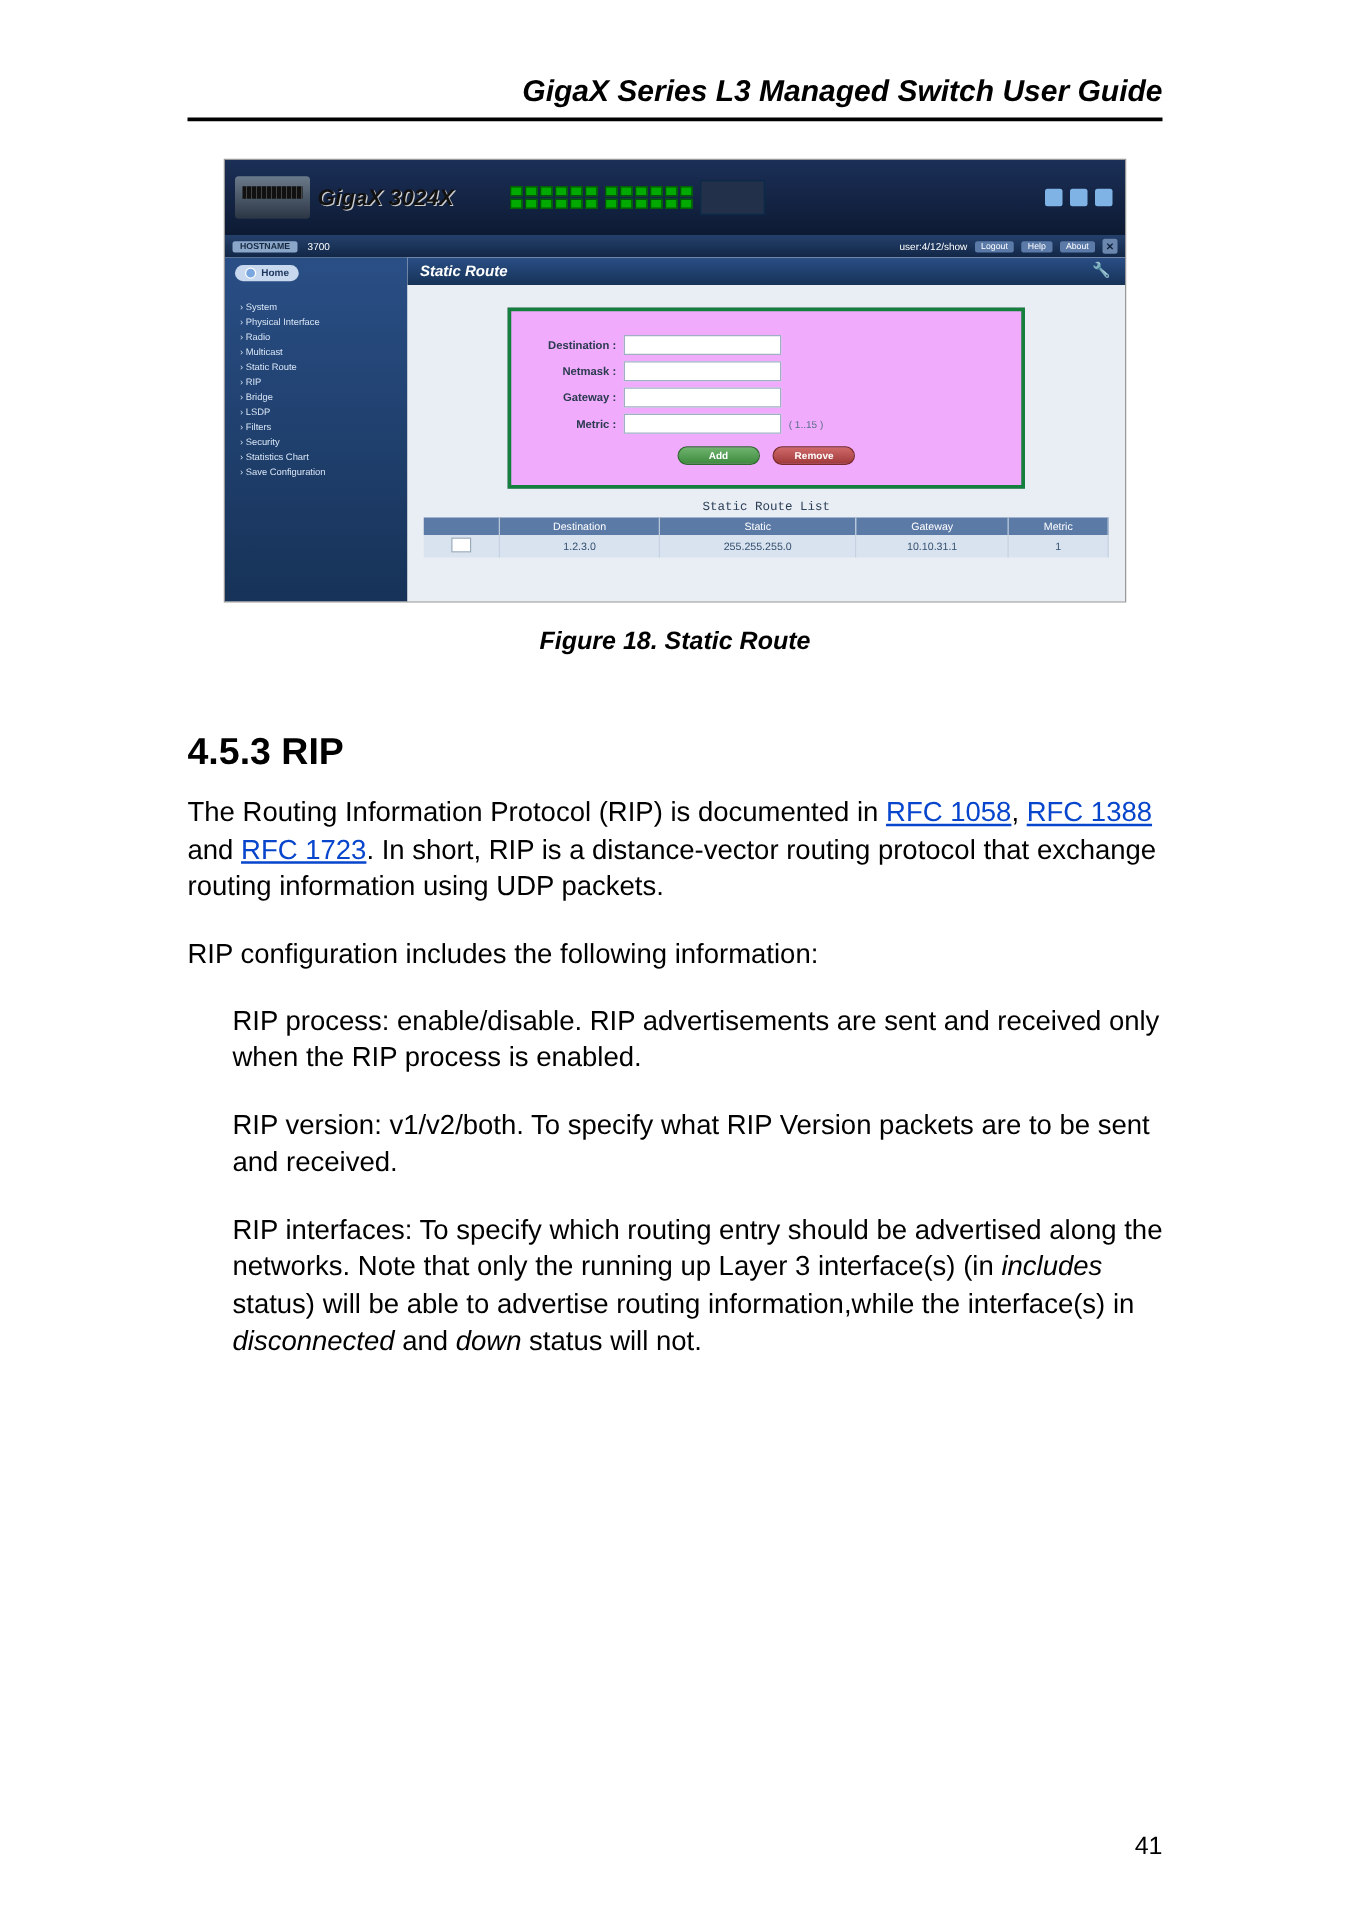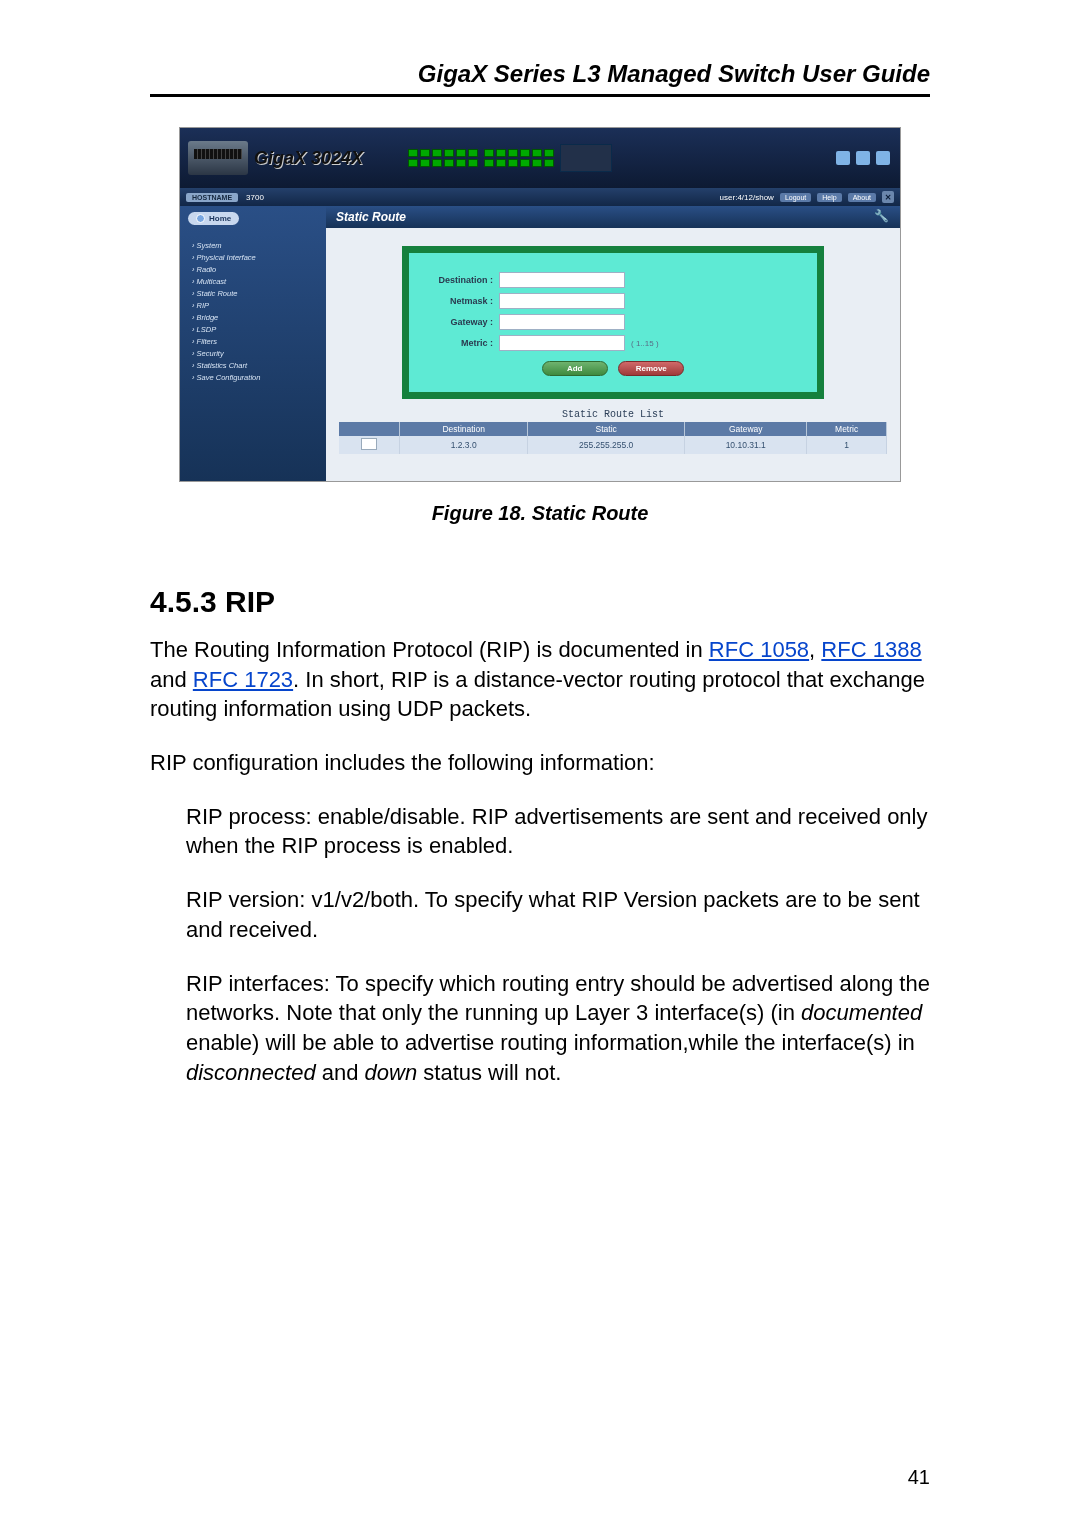--- a/index.html
+++ b/index.html
@@ -153,21 +153,21 @@
     display:inline-flex;
     align-items:center;
     gap:4px;
   }
   .pill::before {
     content:"";
     width:7px;height:7px;border-radius:50%;
     background:#7aa7e0;
     border:1px solid #fff;
   }
-  .navlist { list-style:none; margin:16px 0 17px 4px; padding:0;font-style:italic; }
+  .navlist { list-style:none; margin:16px 0 17px 4px; padding:0; }
   .navlist li { margin: 3px 0; color:#d8e5f5; font-size:7.5px; }
   .navlist li::before { content:"› "; }
   .ui-main {
     flex: 1;
     background: #e9eef4;
     color: #1b2a3d;
   }
   .panel-title-bar {
     background: linear-gradient(#2a4f86, #163257);
     color:#fff;
@@ -177,24 +177,24 @@
     padding: 3px 10px;
     display:flex;
     justify-content:space-between;
     align-items:center;
   }
   .panel-title-bar .wrench {
     width:16px;height:16px;display:inline-block;
     font-style:normal;
   }
   .form-area {
-    background:#5eead4;
+    background:#f0abfc;
     margin: 18px auto 8px auto;
     width: 360px;
-    border:7px solid #15803d;
+    border:3px solid #15803d;
     padding: 14px 24px 16px 24px;
   }
   .frow { display:flex; align-items:center; gap:6px; margin:5px 0; font-size:9px; color:#2a3a4f; }
   .frow label { width:60px; text-align:right; font-weight:bold; }
   .frow input {
     flex:0 0 120px;
     border:1px solid #9fb0c5;
     height:14px;
     font-size:9px;
     padding:0 2px;
@@ -428,17 +428,17 @@
     <span>The Routing Information Protocol (RIP) is documented in </span><a class="rfc" href="#">RFC 1058</a><span>, </span><a class="rfc" href="#">RFC 1388</a><span> and </span><a class="rfc" href="#">RFC 1723</a><span>. In short, RIP is a distance-vector routing protocol that exchange routing information using UDP packets.</span>
   </p>
 
   <p class="body">RIP configuration includes the following information:</p>
 
   <p class="body indent">RIP process: enable/disable. RIP advertisements are sent and received only when the RIP process is enabled.</p>
 
   <p class="body indent">RIP version: v1/v2/both. To specify what RIP Version packets are to be sent and received.</p>
 
   <p class="body indent">
-    <span>RIP interfaces: To specify which routing entry should be advertised along the networks. Note that only the running up Layer 3 interface(s) (in </span><em>documented</em><span> enable) will be able to advertise routing information,while the interface(s) in </span><em>disconnected</em><span> and </span><em>down</em><span> status will not.</span>
+    <span>RIP interfaces: To specify which routing entry should be advertised along the networks. Note that only the running up Layer 3 interface(s) (in </span><em>includes</em><span> status) will be able to advertise routing information,while the interface(s) in </span><em>disconnected</em><span> and </span><em>down</em><span> status will not.</span>
   </p>
 
   <div class="pagenum">41</div>
 </div>
 
 </body></html>

